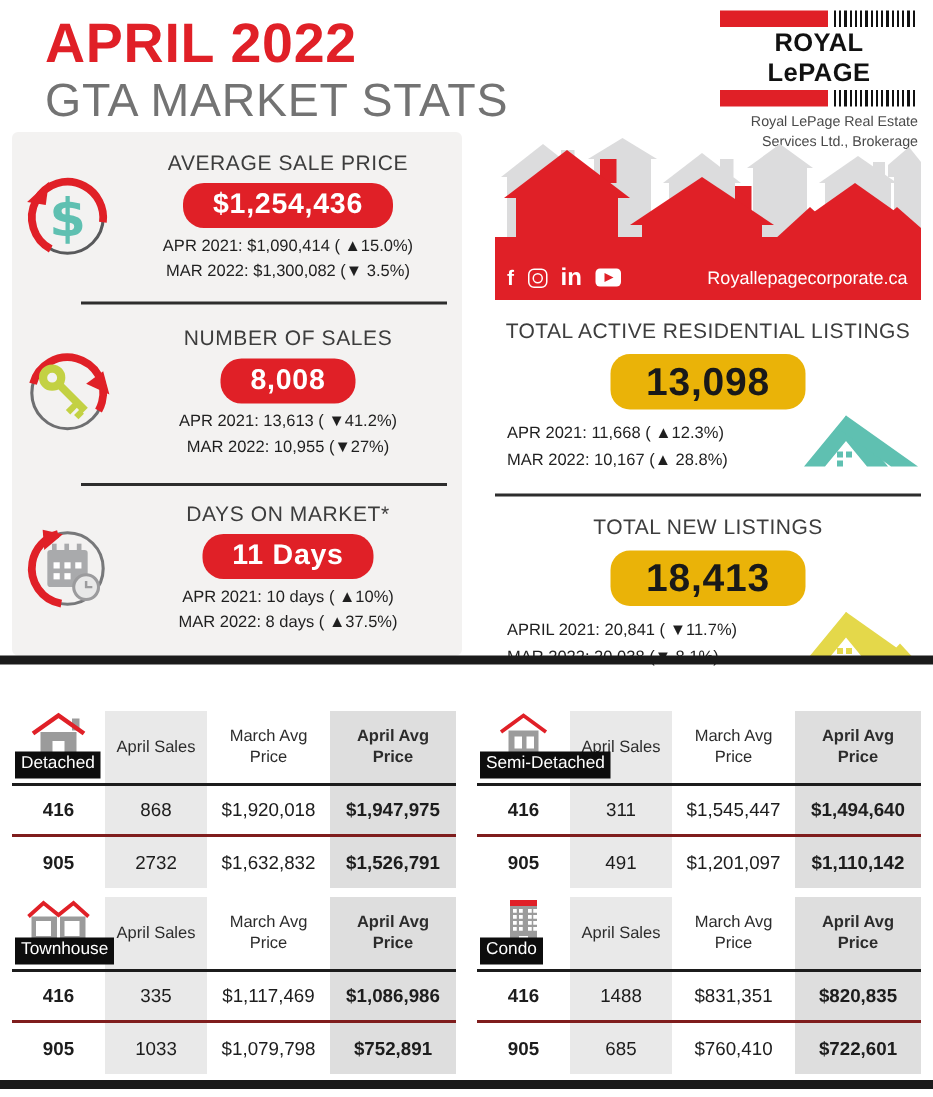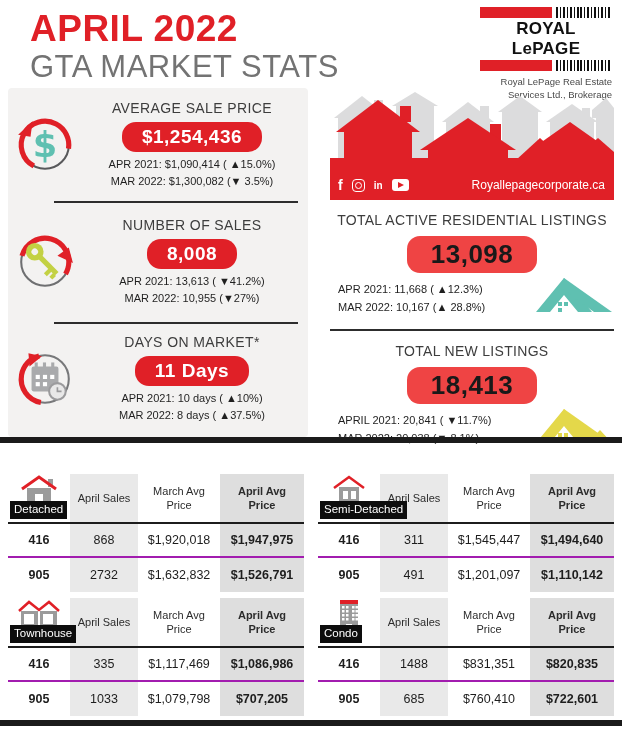--- a/index.html
+++ b/index.html
@@ -35,48 +35,48 @@
   .panel-sep.p1 { top:113px; } .panel-sep.p2 { top:234px; }
 
   
   .right-col { position:absolute; left:330px; top:88px; width:284px; }
   .banner { position:relative; width:284px; height:112px; }
   .banner svg { display:block; }
   .social-row { position:absolute; left:8px; bottom:7px; display:flex; align-items:center; gap:9px; height:16px; }
   .fb { color:#fff; font-weight:bold; font-size:14px; line-height:14px; }
   .ig { width:13px; height:13px; border:1.6px solid #fff; border-radius:4px; position:relative; }
   .ig::after { content:""; position:absolute; left:2.2px; top:2.2px; width:5px; height:5px; border:1.4px solid #fff; border-radius:50%; }
-  .li { color:#fff; font-weight:bold; font-size:10px; line-height:13px; }
+  .li { color:#fff; font-weight:bold; font-size:16px; line-height:13px; }
   .yt { width:17px; height:12px; background:#fff; border-radius:3px; position:relative; }
   .yt::after { content:""; position:absolute; left:6px; top:3px; border-left:6px solid #e02027; border-top:3px solid transparent; border-bottom:3px solid transparent; }
   .site-link { position:absolute; right:9px; bottom:8px; color:#fff; font-size:12px; }
 
   .listing { position:relative; margin-top:12px; min-height:108px; }
   .listing-title { font-size:14px; color:#3d3d3d; text-align:center; letter-spacing:0.3px; }
-  .grey-pill { display:table; background:#ef4444; color:#191919; font-weight:bold; font-size:26px;
+  .grey-pill { display:table; background:#eab308; color:#191919; font-weight:bold; font-size:26px;
                padding:3px 24px; border-radius:13px; margin:8px auto 8px; letter-spacing:0.5px; }
   .listing-line { font-size:11px; color:#1f1f1f; line-height:1.6; margin-left:8px; }
   .listing-icon { position:absolute; right:2px; bottom:2px; }
   .rsep { border-top:2px solid #2d2d2d; margin-top:9px; }
 
   
   .black-bar { position:absolute; left:0; width:622px; height:6px; background:#1b1b1b; }
   .black-bar.top { top:437px; } .black-bar.bottom { top:720px; }
 
   
   .section-title { position:absolute; left:10px; top:451px; font-size:15px; color:#2b2b2b; letter-spacing:0.3px; }
 
   .tables-wrap { position:absolute; left:8px; top:474px; display:grid; grid-template-columns:296px 296px; column-gap:14px; row-gap:6px; }
   .ht-grid { display:grid; grid-template-columns:62px 68px 82px 84px; grid-template-rows:50px 34px 34px; }
   .cell { display:flex; align-items:center; justify-content:center; font-size:12.5px; color:#1d1d1d; }
   .cell.head { font-size:11px; color:#2c2c2c; text-align:center; line-height:1.3; padding:0 4px; }
   .col-sales { background:#e9e9e9; }
   .col-april { background:#dedede; }
   .head-border { border-bottom:2.5px solid #1c1c1c; }
-  .row1-border { border-bottom:2px solid #a21caf; }
+  .row1-border { border-bottom:2px solid #7f1d1d; }
   .bold { font-weight:bold; }
   .label-cell { position:relative; justify-content:center; align-items:flex-start; padding-top:2px; }
   .ht-tag { position:absolute; left:2px; bottom:3px; background:#0d0d0d; color:#fff; font-size:11.5px; padding:1px 4px 2px; white-space:nowrap; }
 </style>
 </head>
 <body>
 
 <div class="page">
 
   <div class="month-title">APRIL 2022</div>
@@ -327,21 +327,21 @@
       <div class="cell head col-sales head-border">April Sales</div>
       <div class="cell head head-border">March Avg Price</div>
       <div class="cell head col-april head-border bold">April Avg Price</div>
       <div class="cell bold row1-border">416</div>
       <div class="cell col-sales row1-border">335</div>
       <div class="cell row1-border">$1,117,469</div>
       <div class="cell col-april bold row1-border">$1,086,986</div>
       <div class="cell bold">905</div>
       <div class="cell col-sales">1033</div>
       <div class="cell">$1,079,798</div>
-      <div class="cell col-april bold">$707,205</div>
+      <div class="cell col-april bold">$752,891</div>
     </div>
 
     <div class="ht-grid">
       <div class="cell head label-cell head-border">
         <span>
           <svg width="42" height="34" viewBox="0 0 42 34">
             <rect x="12" y="2" width="18" height="4" fill="#e02027"></rect>
             <rect x="12" y="6" width="18" height="26" fill="#9b9b9b"></rect>
             <g fill="#fff">
               <rect x="14" y="8" width="2.5" height="2.5"></rect>

